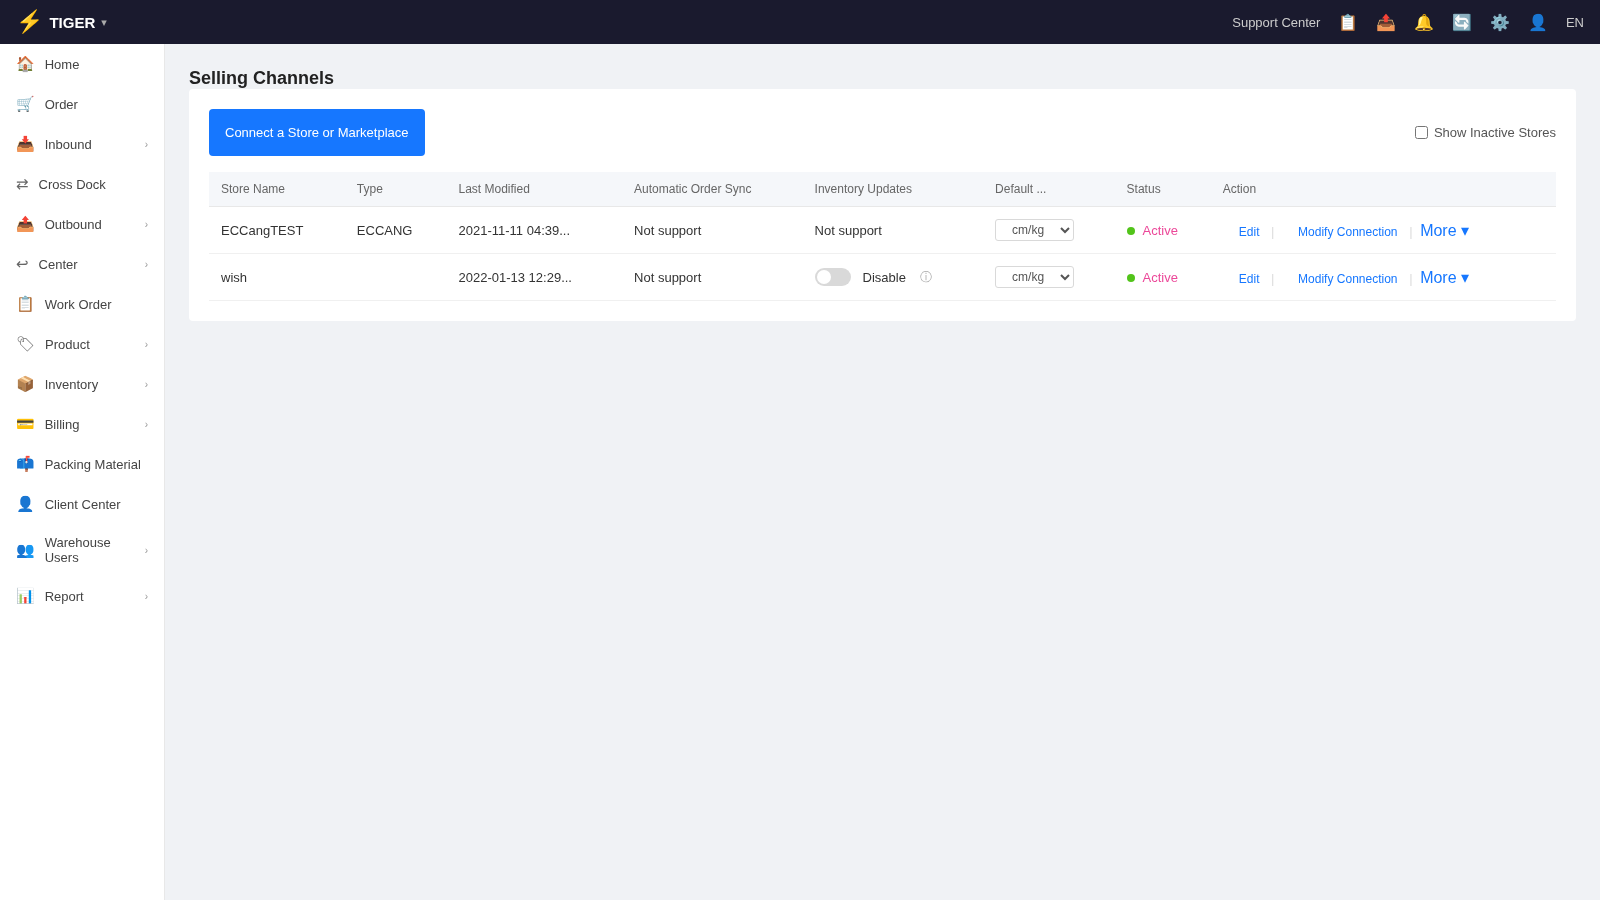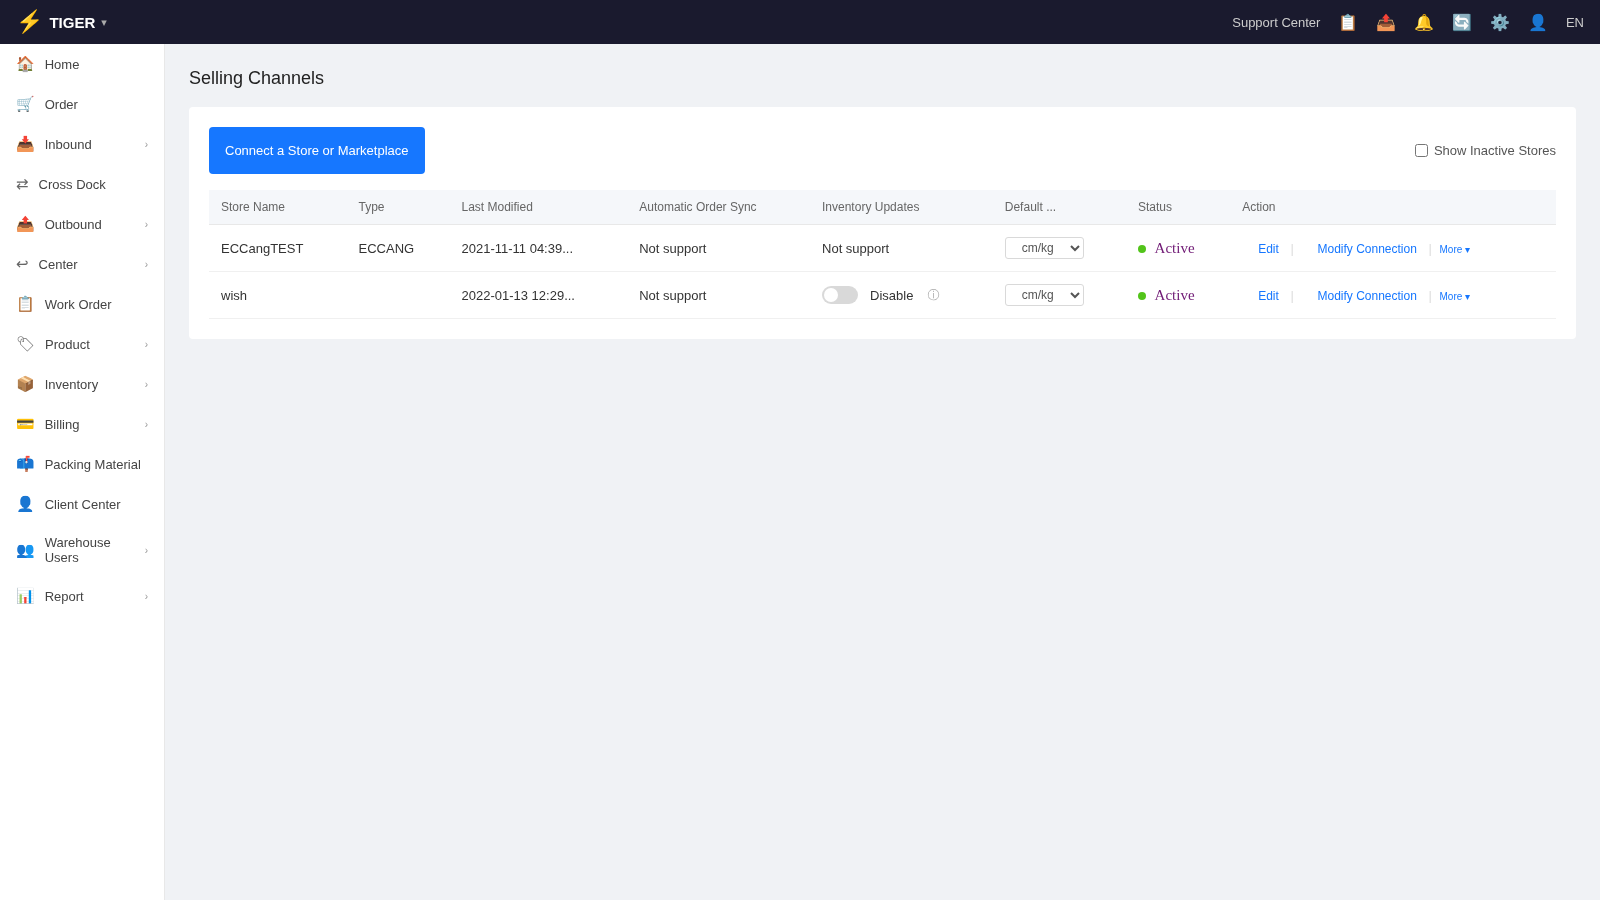--- a/index.html
+++ b/index.html
@@ -44,21 +44,21 @@
       gap: 10px;
       position: relative;
     }
     .sidebar-item .item-icon { font-size: 15px; color: #666; flex-shrink: 0; }
     .sidebar-item .item-label { font-size: 13px; flex: 1; }
     .sidebar-item .chevron { font-size: 10px; color: #999; }
 
     
     .main { flex: 1; overflow-y: auto; padding: 24px; background: #f0f2f5; }
 
-    .page-title { font-size: 18px; font-weight: 400; color: #222; margin-bottom: 18px; }
+    .page-title { font-size: 18px; font-weight: 700; color: #222; }
 
     .content-card { background: #fff; border-radius: 4px; padding: 20px; }
 
     .toolbar { display: flex; align-items: center; justify-content: space-between; margin-bottom: 16px; }
 
     .btn-connect {
       background: #1677ff;
       color: #fff;
       border: none;
       padding: 16px 16px;
@@ -71,26 +71,26 @@
     .show-inactive { display: flex; align-items: center; gap: 6px; color: #555; font-size: 13px; cursor: pointer; }
     .show-inactive input[type=checkbox] { cursor: pointer; }
 
     
     .table { width: 100%; border-collapse: collapse; }
     .table thead tr { background: #f5f7fa; }
     .table th { text-align: left; padding: 10px 12px; font-size: 12px; color: #666; font-weight: 500; border-bottom: 1px solid #e8e8e8; white-space: nowrap; }
     .table td { padding: 12px 12px; border-bottom: 1px solid #f0f0f0; font-size: 13px; color: #333; vertical-align: middle; }
 
     .status-dot { width: 8px; height: 8px; border-radius: 50%; background: #52c41a; display: inline-block; margin-right: 5px; }
-    .status-text { color: #701a75; font-size: 15px; font-family: Liberation Serif, serif; }
+    .status-text { color: #ec4899; font-size: 13px; }
 
     .action-link { color: #1677ff; cursor: pointer; font-size: 12px; margin-right: 4px; margin-left: 16px; }
     .action-sep { color: #ddd; margin: 0 4px; }
 
-    .more-btn { color: #1677ff; cursor: pointer; font-size: 10px; display: inline-flex; align-items: center; gap: 2px; }
+    .more-btn { color: #1677ff; cursor: pointer; font-size: 16px; display: inline-flex; align-items: center; gap: 2px; }
 
     
     .toggle-wrap { display: flex; align-items: center; gap: 12px; }
     .toggle {
       width: 36px; height: 18px; border-radius: 9px; background: #d9d9d9;
       position: relative; cursor: pointer; flex-shrink: 0;
     }
     .toggle-knob {
       width: 14px; height: 14px; background: #fff; border-radius: 50%;
       position: absolute; top: 2px; left: 2px; transition: left 0.2s;

